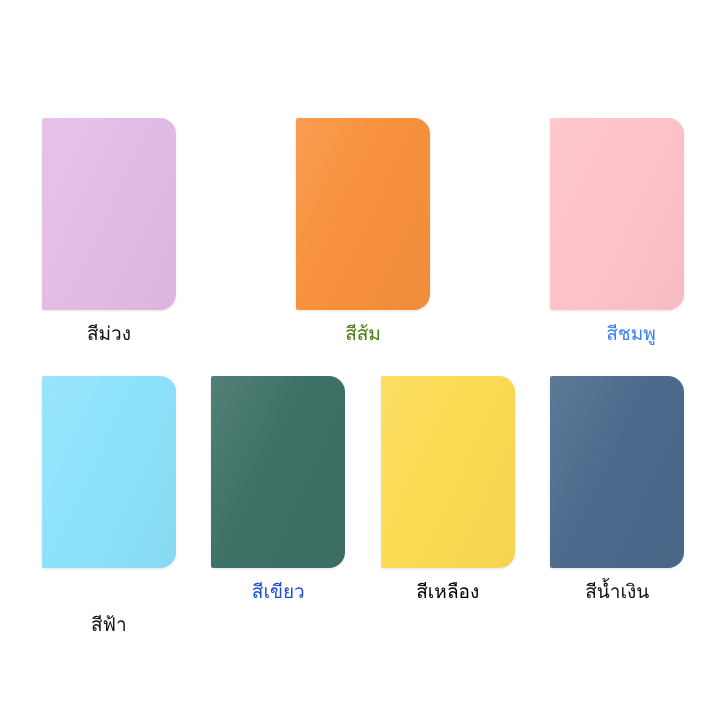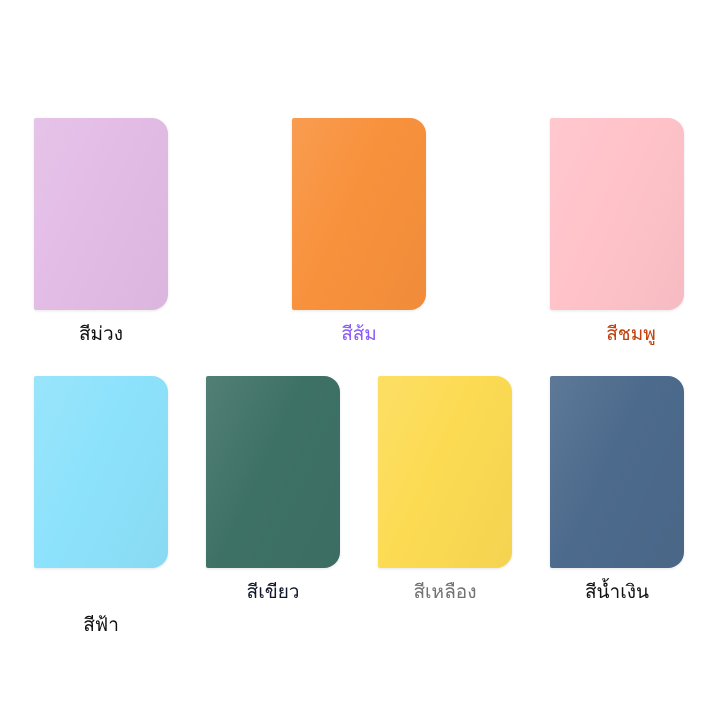--- a/index.html
+++ b/index.html
@@ -12,21 +12,21 @@
     height: 720px;
     background: #ffffff;
     font-family: "DejaVu Sans", "Liberation Sans", sans-serif;
     overflow: hidden;
   }
 
   #swatch-board {
     width: 720px;
     height: 720px;
     box-sizing: border-box;
-    padding: 118px 18px 60px 16px;
+    padding: 118px 18px 60px 24px;
     display: flex;
     flex-direction: column;
     justify-content: flex-start;
     background: #ffffff;
   }
 
   .swatch-row {
     display: flex;
     flex-direction: row;
     justify-content: space-between;
@@ -84,46 +84,46 @@
 
   <div class="swatch-row row-top">
 
     <div class="swatch-cell">
       <div class="swatch-card" style="background-color: rgb(227, 188, 230);"></div>
       <div class="swatch-label" style="color: rgb(17, 17, 17);">สีม่วง</div>
     </div>
 
     <div class="swatch-cell">
       <div class="swatch-card" style="background-color: rgb(248, 145, 60);"></div>
-      <div class="swatch-label" style="color: #8b5cf6;">สีส้ม</div>
+      <div class="swatch-label" style="color: #4d7c0f;">สีส้ม</div>
     </div>
 
 
     <div class="swatch-cell">
       <div class="swatch-card" style="background-color: rgb(255, 194, 201);"></div>
-      <div class="swatch-label" style="color: #c2410c; margin-left: 28px;">สีชมพู</div>
+      <div class="swatch-label" style="color: #3b82f6; margin-left: 28px;">สีชมพู</div>
     </div>
 
   </div>
 
   <div class="swatch-row row-bottom">
 
     <div class="swatch-cell">
       <div class="swatch-card" style="background-color: rgb(141, 226, 251);"></div>
       <div class="swatch-label" style="color: rgb(17, 17, 17); margin-top: 45px;">สีฟ้า</div>
     </div>
 
     <div class="swatch-cell">
       <div class="swatch-card" style="background-color: rgb(62, 113, 102);"></div>
-      <div class="swatch-label" style="color: #0f172a; text-align: center;">สีเขียว</div>
+      <div class="swatch-label" style="color: #1d4ed8; text-align: center;">สีเขียว</div>
     </div>
 
     <div class="swatch-cell">
       <div class="swatch-card" style="background-color: rgb(252, 219, 83);"></div>
-      <div class="swatch-label" style="color: #737373;">สีเหลือง</div>
+      <div class="swatch-label" style="color: #000000;">สีเหลือง</div>
     </div>
 
     <div class="swatch-cell">
       <div class="swatch-card" style="background-color: rgb(76, 106, 140);"></div>
       <div class="swatch-label" style="color: rgb(17, 17, 17); text-align: right;">สีน้ำเงิน</div>
     </div>
 
   </div>
 
 </div>

